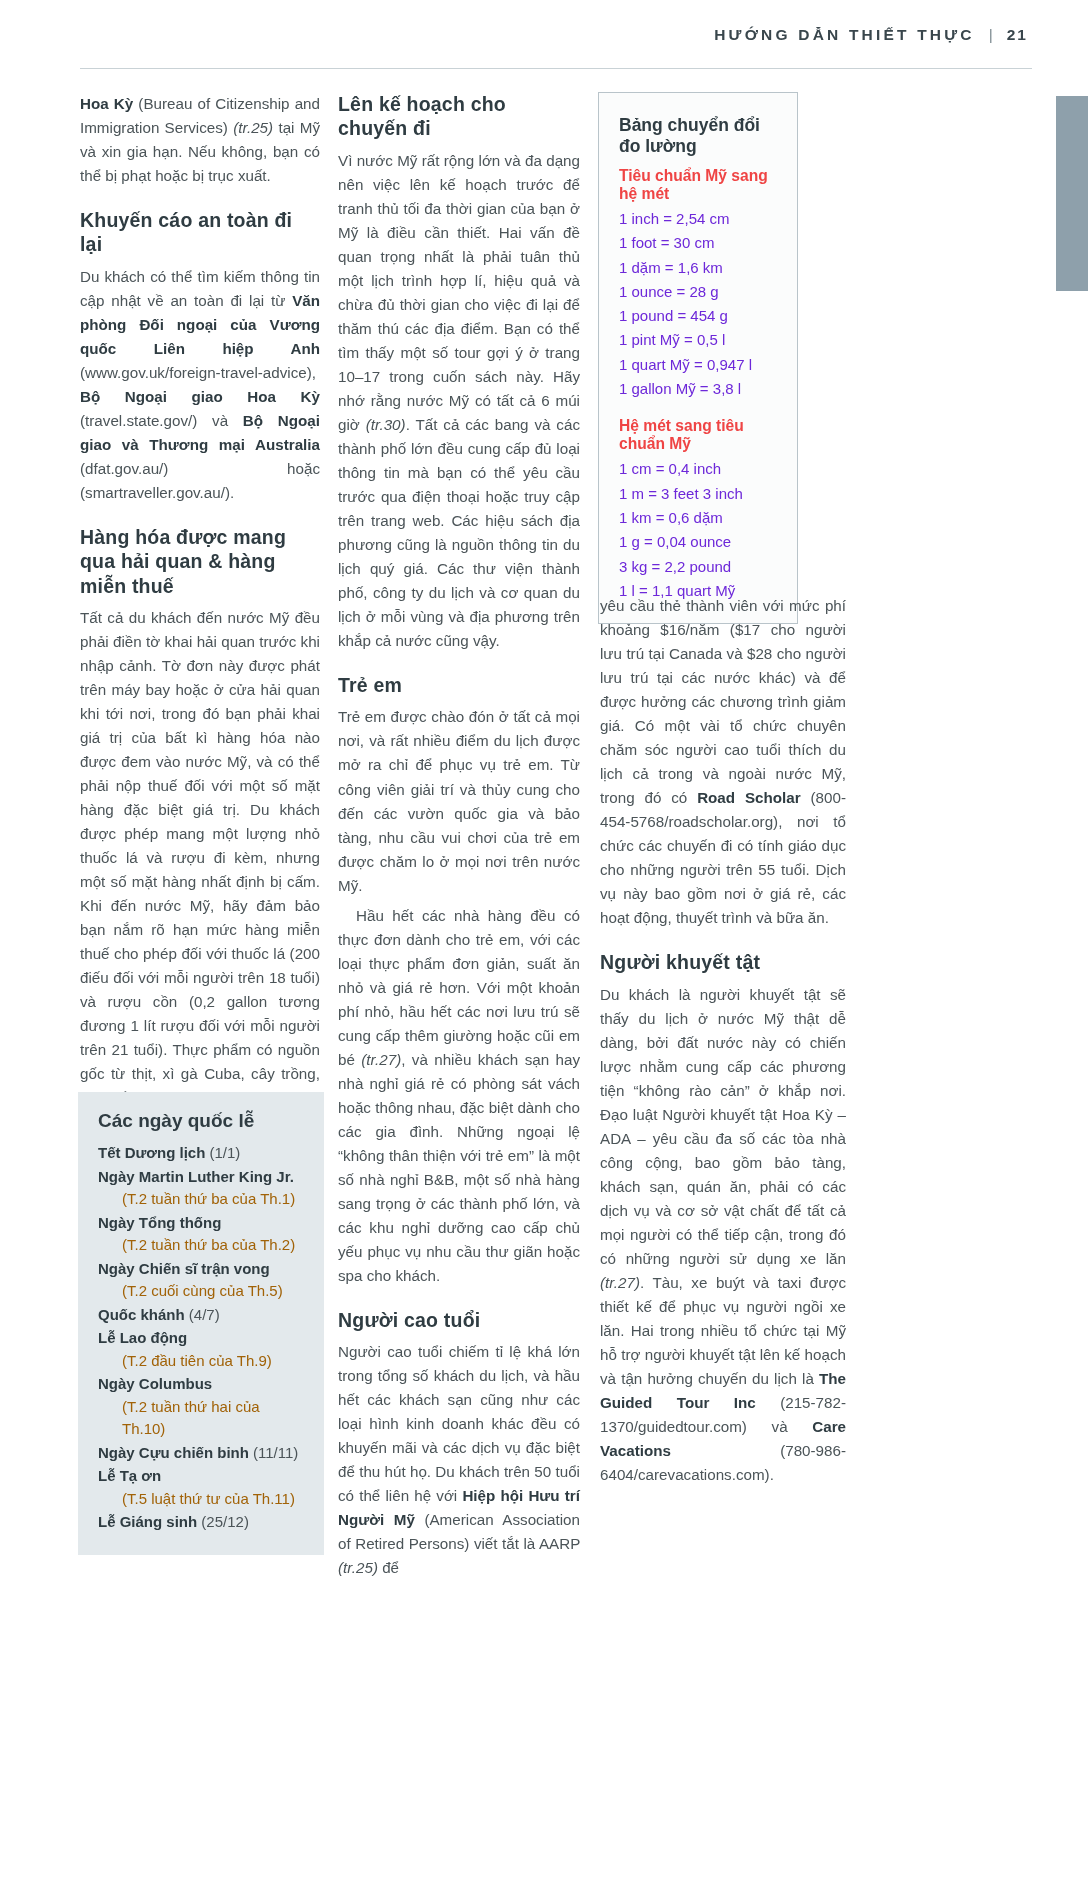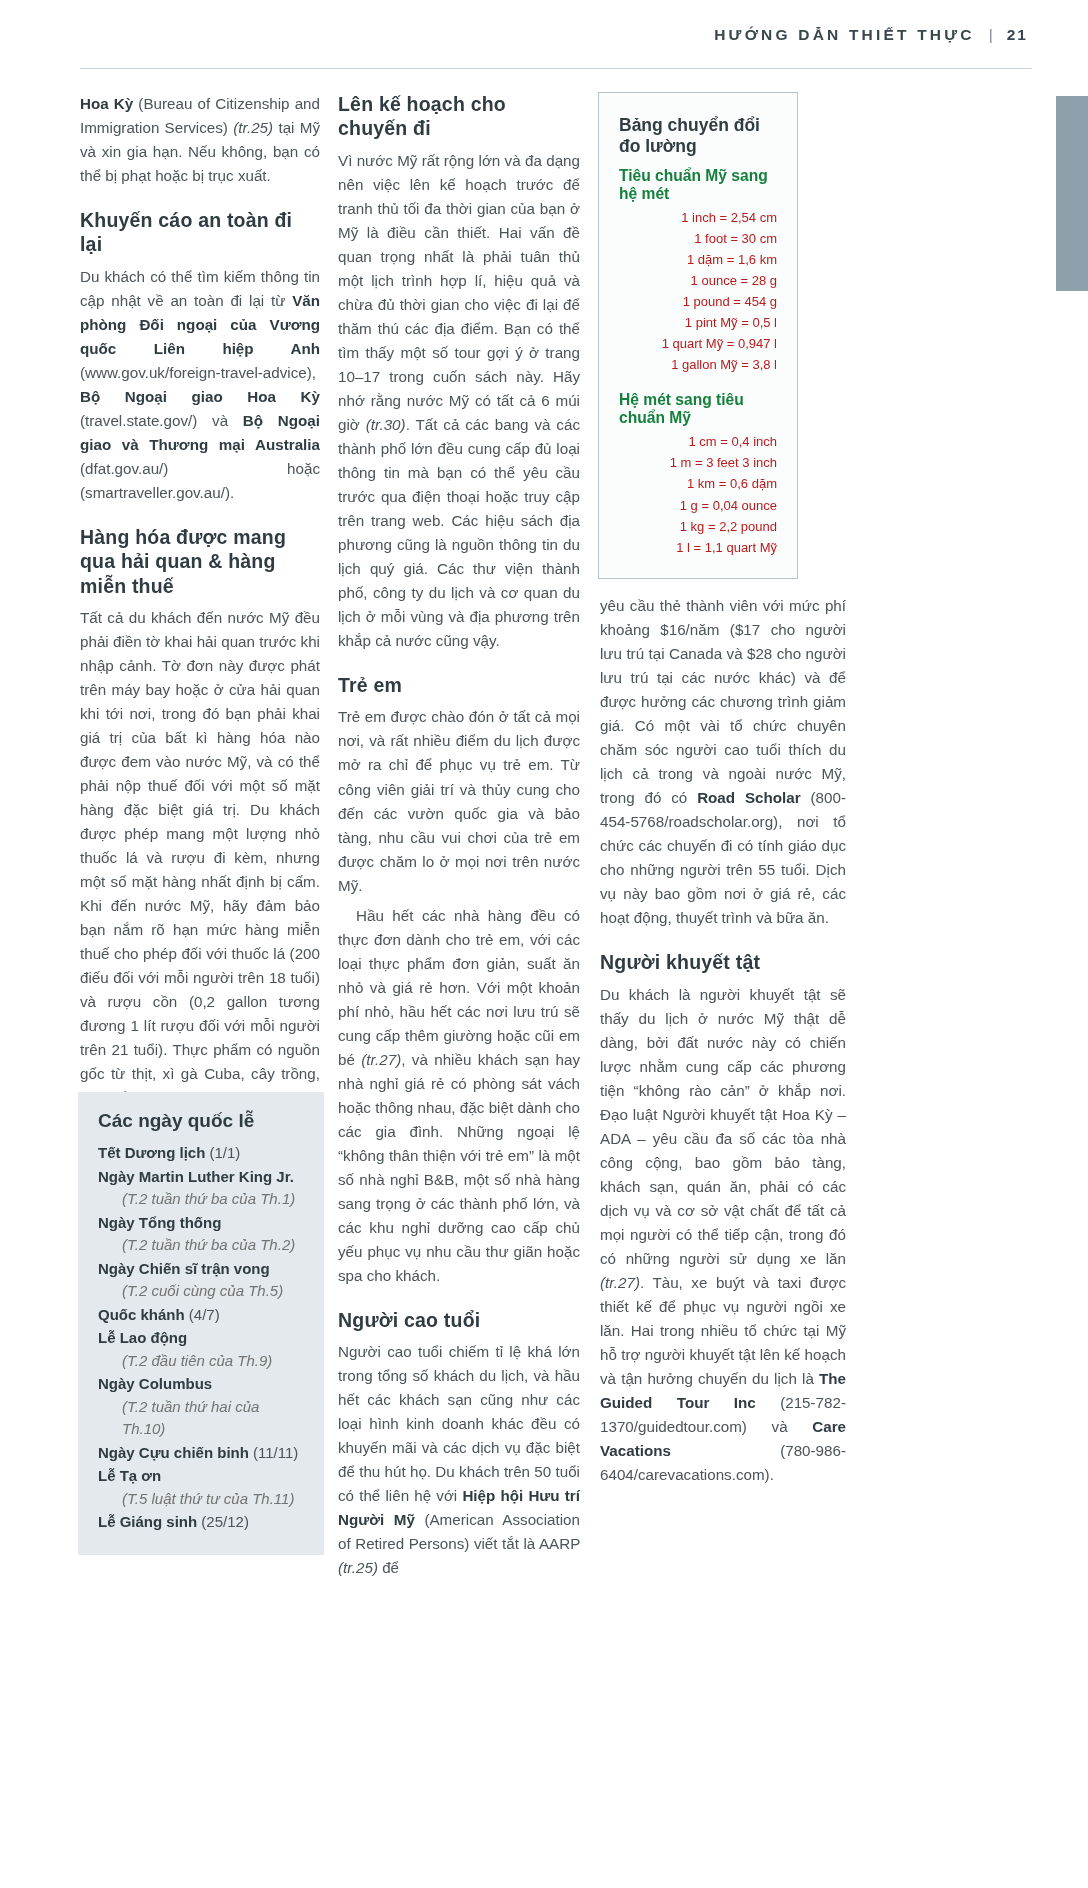--- a/index.html
+++ b/index.html
@@ -63,39 +63,39 @@
     position:absolute;left:598px;top:92px;width:200px;
     border:1px solid #b9c4ca;
     background:#fbfcfc;
     box-sizing:border-box;
     padding:22px 20px 20px 20px;
   }
   .box h3{
     margin:0 0 10px 0;font-size:17.5px;color:#2f3c42;font-weight:bold;
   }
   .box h4{
-    margin:0 0 4px 0;font-size:15.6px;color:#15803d;font-weight:bold;
+    margin:0 0 4px 0;font-size:15.6px;color:#ef4444;font-weight:bold;
   }
   .box ul{list-style:none;margin:0 0 0 0;padding:0;}
-  .box li{font-size:13px;line-height:1.62;color:#b91c1c;text-align:right;}
+  .box li{font-size:15px;line-height:1.62;color:#6d28d9;}
   .box .grp2{margin-top:16px;}
   
   .holbox{
     position:absolute;left:78px;top:1092px;width:246px;
     background:#e3e9ec;
     box-sizing:border-box;
     padding:18px 18px 20px 20px;
   }
   .holbox h3{
     margin:0 0 10px 0;font-size:19px;color:#2f3c42;font-weight:bold;
   }
   .holbox ul{list-style:none;margin:0;padding:0;}
   .holbox li{font-size:15px;line-height:1.5;color:#4b5458;margin-bottom:1px;}
   .holbox li .nm{color:#2f3c42;font-weight:bold;}
-  .holbox li .sub{display:block;padding-left:24px;color:#737373;font-weight:normal;font-style:italic;}
+  .holbox li .sub{display:block;padding-left:24px;color:#a16207;font-weight:normal;}
 </style>
 </head>
 <body>
 
 <div class="page">
 
   <div class="edge-tab"></div>
 
   <div class="header">
     <div class="header-inner">
@@ -167,21 +167,21 @@
       <li>1 quart Mỹ = 0,947 l</li>
       <li>1 gallon Mỹ = 3,8 l</li>
     </ul>
     <div class="grp2">
       <h4>Hệ mét sang tiêu chuẩn Mỹ</h4>
       <ul>
         <li>1 cm = 0,4 inch</li>
         <li>1 m = 3 feet 3 inch</li>
         <li>1 km = 0,6 dặm</li>
         <li>1 g = 0,04 ounce</li>
-        <li>1 kg = 2,2 pound</li>
+        <li>3 kg = 2,2 pound</li>
         <li>1 l = 1,1 quart Mỹ</li>
       </ul>
     </div>
   </div>
 
   <div class="col col3" style="top:558px;margin-top:36px;">
     <p class="para">
       <span>yêu cầu thẻ thành viên với mức phí khoảng $16/năm ($17 cho người lưu trú tại Canada và $28 cho người lưu trú tại các nước khác) và để được hưởng các chương trình giảm giá. Có một vài tổ chức chuyên chăm sóc người cao tuổi thích du lịch cả trong và ngoài nước Mỹ, trong đó có </span><b>Road Scholar</b><span> (800-454-5768/roadscholar.org), nơi tổ chức các chuyến đi có tính giáo dục cho những người trên 55 tuổi. Dịch vụ này bao gồm nơi ở giá rẻ, các hoạt động, thuyết trình và bữa ăn.</span>
     </p>
     <h2 class="sec">Người khuyết tật</h2>

